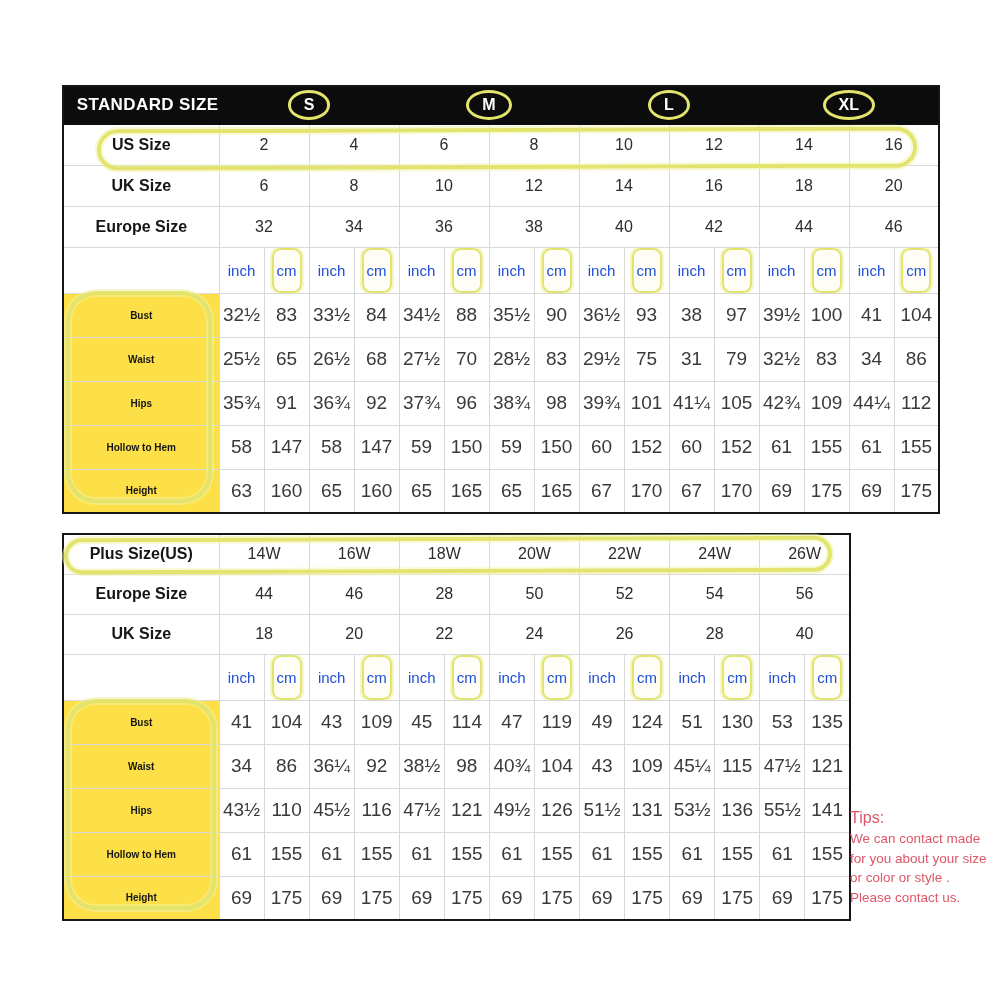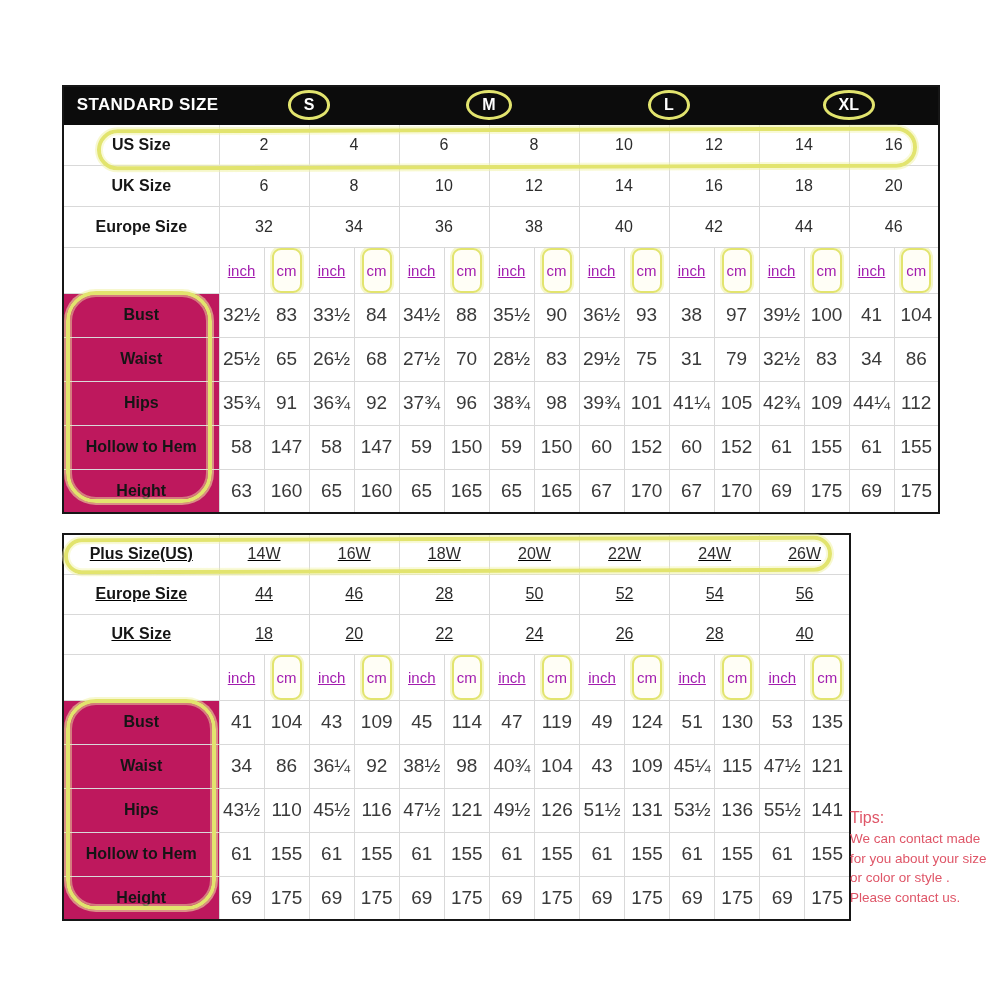--- a/index.html
+++ b/index.html
@@ -55,36 +55,36 @@
     font-weight: bold;
     font-size: 16px;
     color: #ffffff;
     line-height: 1.1;
   }
 
   
   #std-table  tr.size-row    { height: 41px; padding-left: 24px; }
   #std-table  tr.unit-row    { height: 40px; }
   #std-table  tr.measure-row { height: 44px; }
-  #plus-table tr.size-row    { height: 40px; text-decoration: underline; }
+  #plus-table tr.size-row    { height: 40px; }
   #plus-table tr.unit-row    { height: 42px; }
   #plus-table tr.measure-row { height: 44px; }
 
   .row-label {
     font-weight: bold;
     font-size: 16px;
     color: #151515;
     background: #ffffff;
   }
   tr.measure-row .row-label {
-    background: #be185d;
-    font-size: 16px;
+    background: #fde047;
+    font-size: 10px;
   }
   .size-cell    { font-size: 16px;  color: #2d2d2d; }
-  .unit-cell    { font-size: 15px;  color: #a21caf; text-decoration: underline; }
+  .unit-cell    { font-size: 15px;  color: #1d4ed8; }
   .measure-cell { font-size: 19px;  color: #3a3a3a; }
 
   .cm-box {
     display: inline-block;
     min-width: 30px;
     padding: 12px 3px;
     border: 2.5px solid #e2e46e;
     border-radius: 9px;
     background: #fffef6;
     box-shadow: 0 0 0 2px #f5f6c8;

